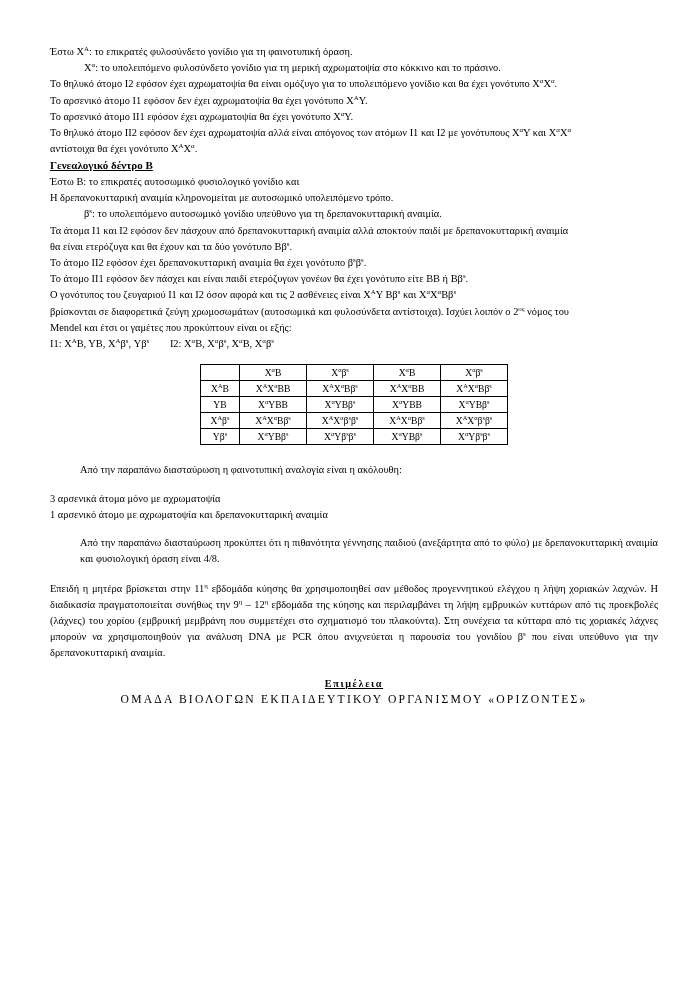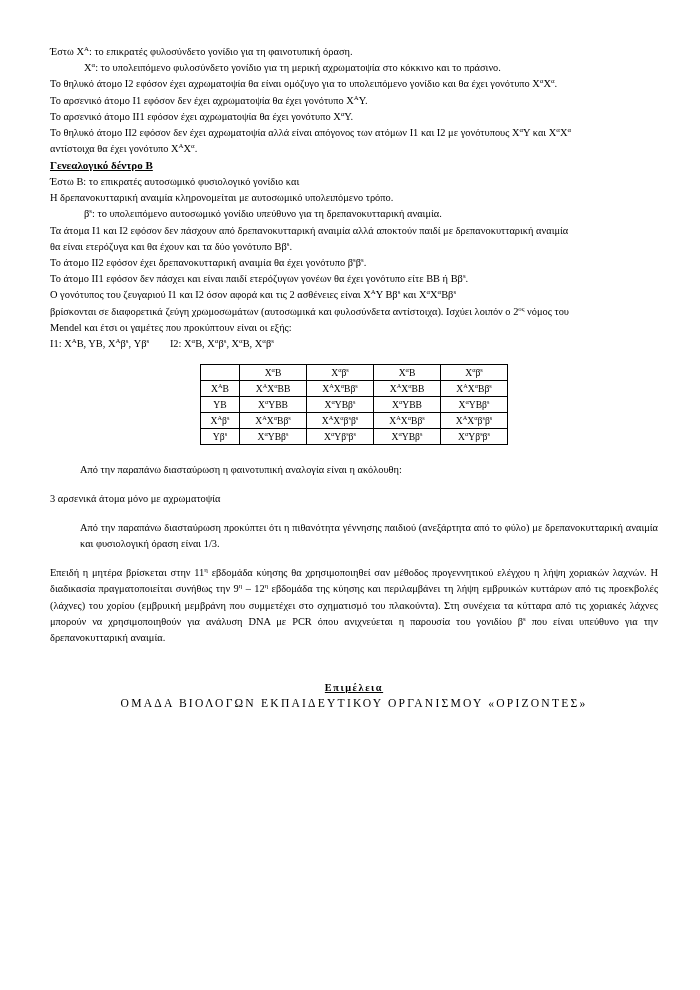--- a/index.html
+++ b/index.html
@@ -76,21 +76,21 @@
   table.punnett td.rowhead {
     width: 30px;
   }
   table.punnett td.cell {
     width: 58px;
   }
 
   .ratio-list .line { line-height: 15.4px; }
 
   .footer {
-    margin-top: 31px;
+    margin-top: 11px;
     text-align: center;
   }
   .footer-title {
     font-size: 10.2px;
     font-weight: bold;
     letter-spacing: 1.6px;
     text-decoration: underline;
     display: inline-block;
   }
   .footer-org {
@@ -200,23 +200,24 @@
     </table>
   </div>
 
   <div class="gap-lg"></div>
 
   <div>
     <div class="justify" style="padding-left:30px;">Από την παραπάνω διασταύρωση η φαινοτυπική αναλογία είναι η ακόλουθη:</div>
     <div class="gap-md"></div>
     <div class="ratio-list">
       <div class="line">3 αρσενικά άτομα μόνο με αχρωματοψία</div>
+      <div class="line">1 αρσενικό άτομο με αχρωματοψία και δρεπανοκυτταρική αναιμία</div>
     </div>
     <div class="gap-md"></div>
-    <div class="justify" style="padding-left:30px;">Από την παραπάνω διασταύρωση προκύπτει ότι η πιθανότητα γέννησης παιδιού (ανεξάρτητα από το φύλο) με δρεπανοκυτταρική αναιμία και φυσιολογική όραση είναι 1/3.</div>
+    <div class="justify" style="padding-left:30px;">Από την παραπάνω διασταύρωση προκύπτει ότι η πιθανότητα γέννησης παιδιού (ανεξάρτητα από το φύλο) με δρεπανοκυτταρική αναιμία και φυσιολογική όραση είναι 4/8.</div>
   </div>
 
   <div class="gap-md"></div>
 
   <div class="justify">
     <span>Επειδή η μητέρα βρίσκεται στην 11</span><sup>η</sup><span> εβδομάδα κύησης θα χρησιμοποιηθεί σαν μέθοδος προγεννητικού ελέγχου η λήψη χοριακών λαχνών. Η διαδικασία πραγματοποιείται συνήθως την 9</span><sup>η</sup><span> – 12</span><sup>η</sup><span> εβδομάδα της κύησης και περιλαμβάνει τη λήψη εμβρυικών κυττάρων από τις προεκβολές (λάχνες) του χορίου (εμβρυική μεμβράνη που συμμετέχει στο σχηματισμό του πλακούντα). Στη συνέχεια τα κύτταρα από τις χοριακές λάχνες μπορούν να χρησιμοποιηθούν για ανάλυση DNA με PCR όπου ανιχνεύεται η παρουσία του γονιδίου β</span><sup>s</sup><span> που είναι υπεύθυνο για την δρεπανοκυτταρική αναιμία.</span>
   </div>
 
   <div class="footer">
     <div>

